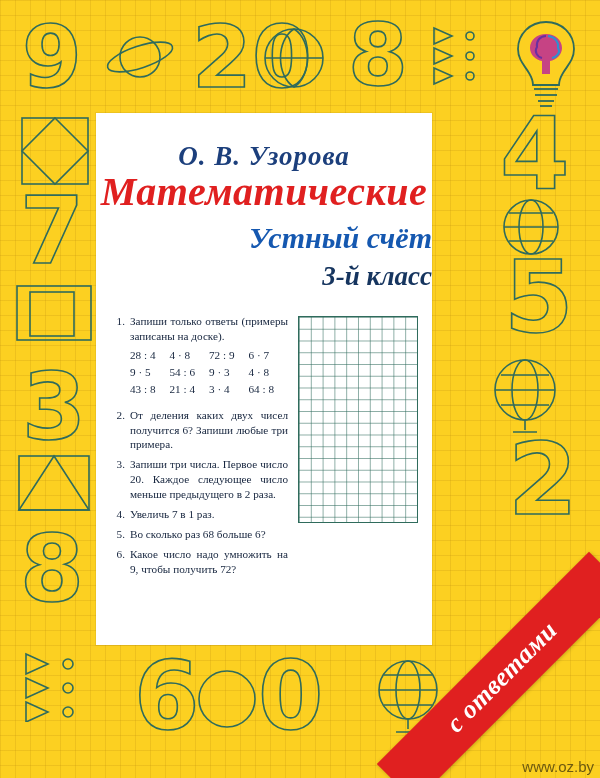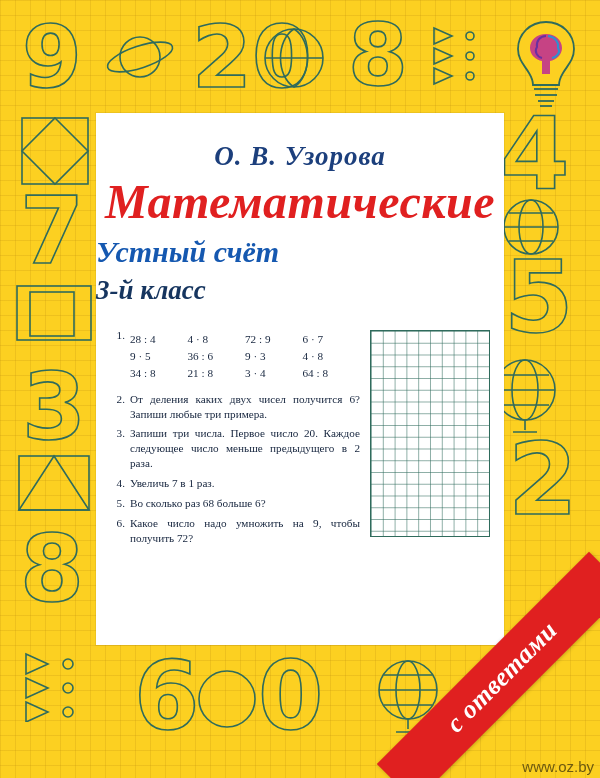--- a/index.html
+++ b/index.html
@@ -35,59 +35,59 @@
     font-weight: 700;
     line-height: 1;
     user-select: none;
   }
 
   
   .panel {
     position: absolute;
     left: 96px;
     top: 113px;
-    width: 408px;
+    width: 336px;
     height: 532px;
     background: #ffffff;
     box-shadow: 0 0 0 1px rgba(0,0,0,0.06);
   }
   .author {
     text-align: center;
     margin-top: 28px;
     font-family: "Liberation Serif", serif;
     font-style: italic;
     font-weight: 700;
     font-size: 27px;
     color: #1c3f7c;
     letter-spacing: 1px;
   }
   .title-main {
-    margin-top: 6px;
     text-align: center;
     font-family: "Liberation Serif", serif;
     font-style: italic;
     font-weight: 700;
-    font-size: 48px;
+    font-size: 40px;
     line-height: 0.98;
     color: #e02020;
     letter-spacing: 0.5px;
   }
   .title-main .l2 { display: block; }
   .subtitle {
     margin-top: 10px;
-    text-align: left;
+    text-align: right;
     font-family: "Liberation Serif", serif;
     font-style: italic;
     font-weight: 700;
     font-size: 30px;
     color: #1558b0;
+    margin-left: 40px;
   }
   .grade {
     margin-top: 6px;
-    text-align: left;
+    text-align: right;
     font-family: "Liberation Serif", serif;
     font-style: italic;
     font-weight: 700;
     font-size: 27px;
     color: #16355f;
   }
 
   .content {
     display: flex;
     margin: 22px 14px 0 14px;
@@ -292,36 +292,37 @@
     </div>
     <div class="subtitle">Устный счёт</div>
     <div class="grade">3-й класс</div>
 
     <div class="content">
       <div class="tasks">
 
         <div class="task">
           <div class="num">1.</div>
           <div class="body">
+            <div class="just">Запиши только ответы (примеры записаны на доске).</div>
             <div class="exprs">
               <div class="expr-row">
                 <span>28 : 4</span>
                 <span>4 · 8</span>
                 <span>72 : 9</span>
                 <span>6 · 7</span>
               </div>
               <div class="expr-row">
                 <span>9 · 5</span>
-                <span>36 : 6</span>
+                <span>54 : 6</span>
                 <span>9 · 3</span>
                 <span>4 · 8</span>
               </div>
               <div class="expr-row">
-                <span>34 : 8</span>
-                <span>21 : 8</span>
+                <span>43 : 8</span>
+                <span>21 : 4</span>
                 <span>3 · 4</span>
                 <span>64 : 8</span>
               </div>
             </div>
           </div>
         </div>
 
         <div class="task">
           <div class="num">2.</div>
           <div class="body">

